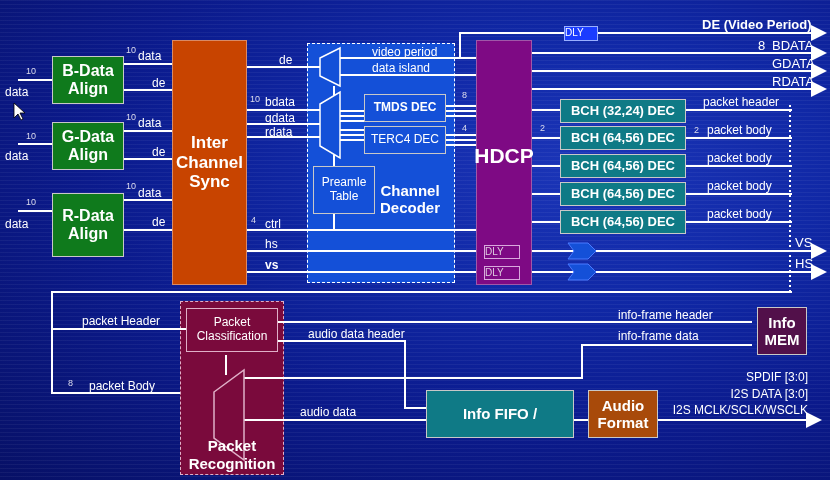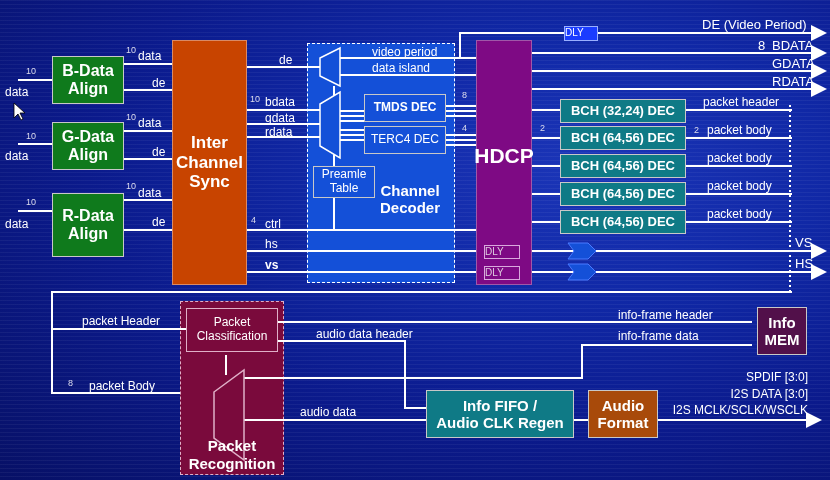--- a/index.html
+++ b/index.html
@@ -171,21 +171,21 @@
   <span class="lbl" style="left:265px;top:259px;font-weight:bold;">vs</span>
 
   <span class="lbl" style="left:372px;top:46px;">video period</span>
   <span class="lbl" style="left:372px;top:62px;">data island</span>
   <div class="blk" style="left:364px;top:94px;width:82px;height:28px;background:#1450d8;font-weight:bold;font-size:12px;">
       <span>TMDS DEC</span>
     </div>
   <div class="blk" style="left:364px;top:126px;width:82px;height:28px;background:#1450d8;font-weight:normal;font-size:12px;">
       <span>TERC4 DEC</span>
     </div>
-  <div class="blk" style="left:313px;top:166px;width:62px;height:32px;background:#1450d8;font-weight:normal;font-size:12px;">
+  <div class="blk" style="left:313px;top:166px;width:62px;height:48px;background:#1450d8;font-weight:normal;font-size:12px;">
     <div>
         <div>Preamle</div>
         <div>Table</div>
       </div>
   </div>
   <div style="position:absolute;left:380px;top:182px;color:#fff;font-weight:bold;font-size:15px;line-height:1.15;text-align:center;">
     <div>Channel</div>
     <div>Decoder</div>
   </div>
   <span class="sm" style="left:462px;top:91px;">8</span>
@@ -193,21 +193,21 @@
 
   <div class="blk purple" style="left:476px;top:40px;width:56px;height:245px;align-items:flex-start;padding-top:103px;">
     <span>HDCP</span>
   </div>
   <div class="dly" style="left:484px;top:245px;width:36px;height:14px;">DLY</div>
   <div class="dly" style="left:484px;top:266px;width:36px;height:14px;">DLY</div>
   <span class="sm" style="left:540px;top:124px;">2</span>
 
   <div class="dly" style="left:564px;top:26px;width:34px;height:15px;background:#1a3cff;border-color:#9ab0ff;color:#fff;">DLY</div>
 
-  <span class="lbl" style="left:702px;top:18px;font-size:13px;">DE (Video Period)</span>
+  <span class="lbl" style="left:702px;top:18px;font-size:13px;font-weight:bold;">DE (Video Period)</span>
   <span class="lbl" style="left:758px;top:39px;font-size:13px;">8</span>
   <span class="lbl" style="left:772px;top:39px;font-size:13px;">BDATA</span>
   <span class="lbl" style="left:772px;top:57px;font-size:13px;">GDATA</span>
   <span class="lbl" style="left:772px;top:75px;font-size:13px;">RDATA</span>
   <span class="lbl" style="left:795px;top:236px;font-size:13px;">VS</span>
   <span class="lbl" style="left:795px;top:257px;font-size:13px;">HS</span>
 
   <div class="blk teal" style="left:560px;top:99px;width:126px;height:24px;text-align:center;">
       <span>BCH (32,24) DEC</span>
     </div>
@@ -237,36 +237,35 @@
   <div class="blk maroon" style="left:186px;top:308px;width:92px;height:44px;font-weight:normal;font-size:12px;border-color:#e0b0c8;">
     <div>
         <div>Packet</div>
         <div>Classification</div>
       </div>
   </div>
   <div style="position:absolute;left:180px;top:437px;width:104px;text-align:center;color:#fff;font-weight:bold;font-size:15px;line-height:1.2;">
     <div>Packet</div>
     <div>Recognition</div>
   </div>
-  <span class="lbl" style="left:316px;top:328px;">audio data header</span>
+  <span class="lbl" style="left:308px;top:328px;">audio data header</span>
   <span class="lbl" style="left:300px;top:406px;">audio data</span>
 
   <span class="lbl" style="left:618px;top:309px;text-align:right;">info-frame header</span>
   <span class="lbl" style="left:618px;top:330px;">info-frame data</span>
   <div class="blk" style="left:757px;top:307px;width:50px;height:48px;background:#52104a;font-size:15px;">
     <div>
         <div>Info</div>
         <div>MEM</div>
       </div>
   </div>
 
   <div class="blk teal" style="left:426px;top:390px;width:148px;height:48px;font-size:15px;">
     <div>
         <div>Info FIFO /</div>
-        <div>Audio CLK Regen</div>
       </div>
   </div>
   <div class="blk" style="left:588px;top:390px;width:70px;height:48px;background:#a84a0a;font-size:15px;">
     <div>
         <div>Audio</div>
         <div>Format</div>
       </div>
   </div>
   <span class="lbl" style="right:22px;top:371px;">SPDIF [3:0]</span>
   <span class="lbl" style="right:22px;top:388px;">I2S DATA [3:0]</span>

